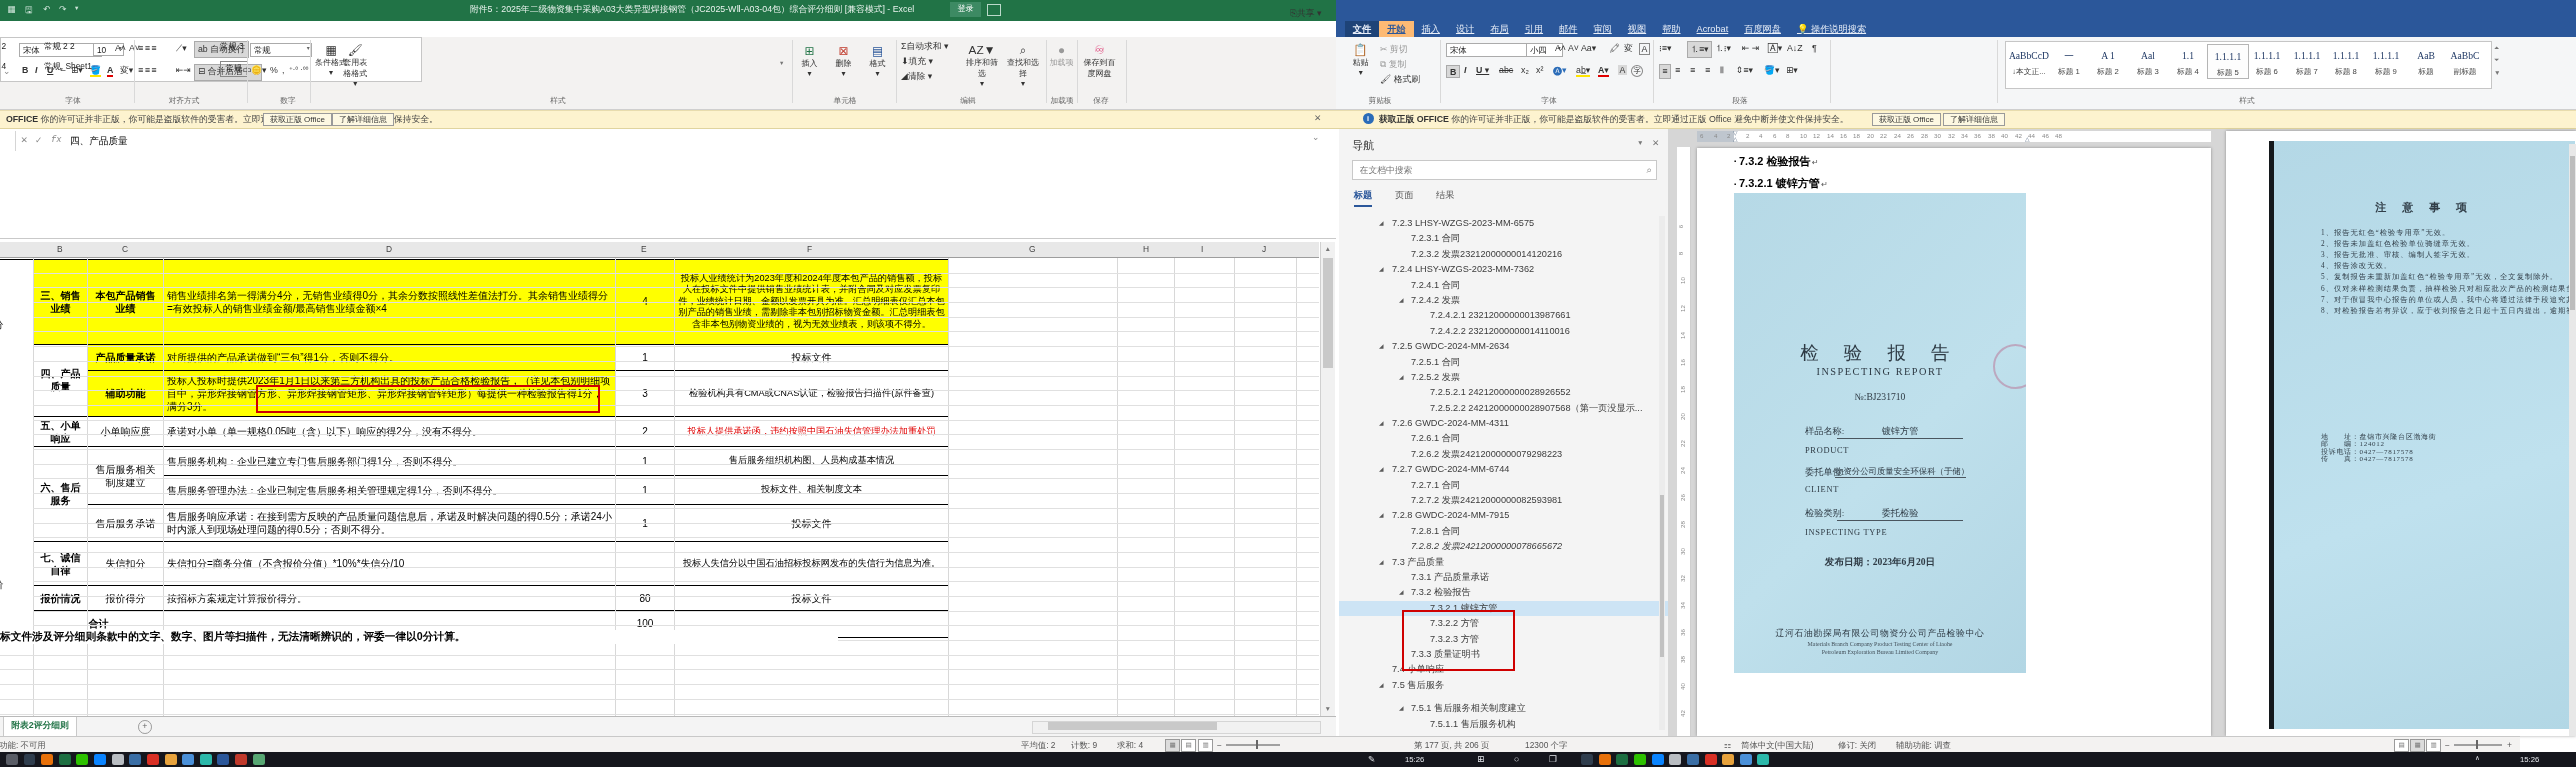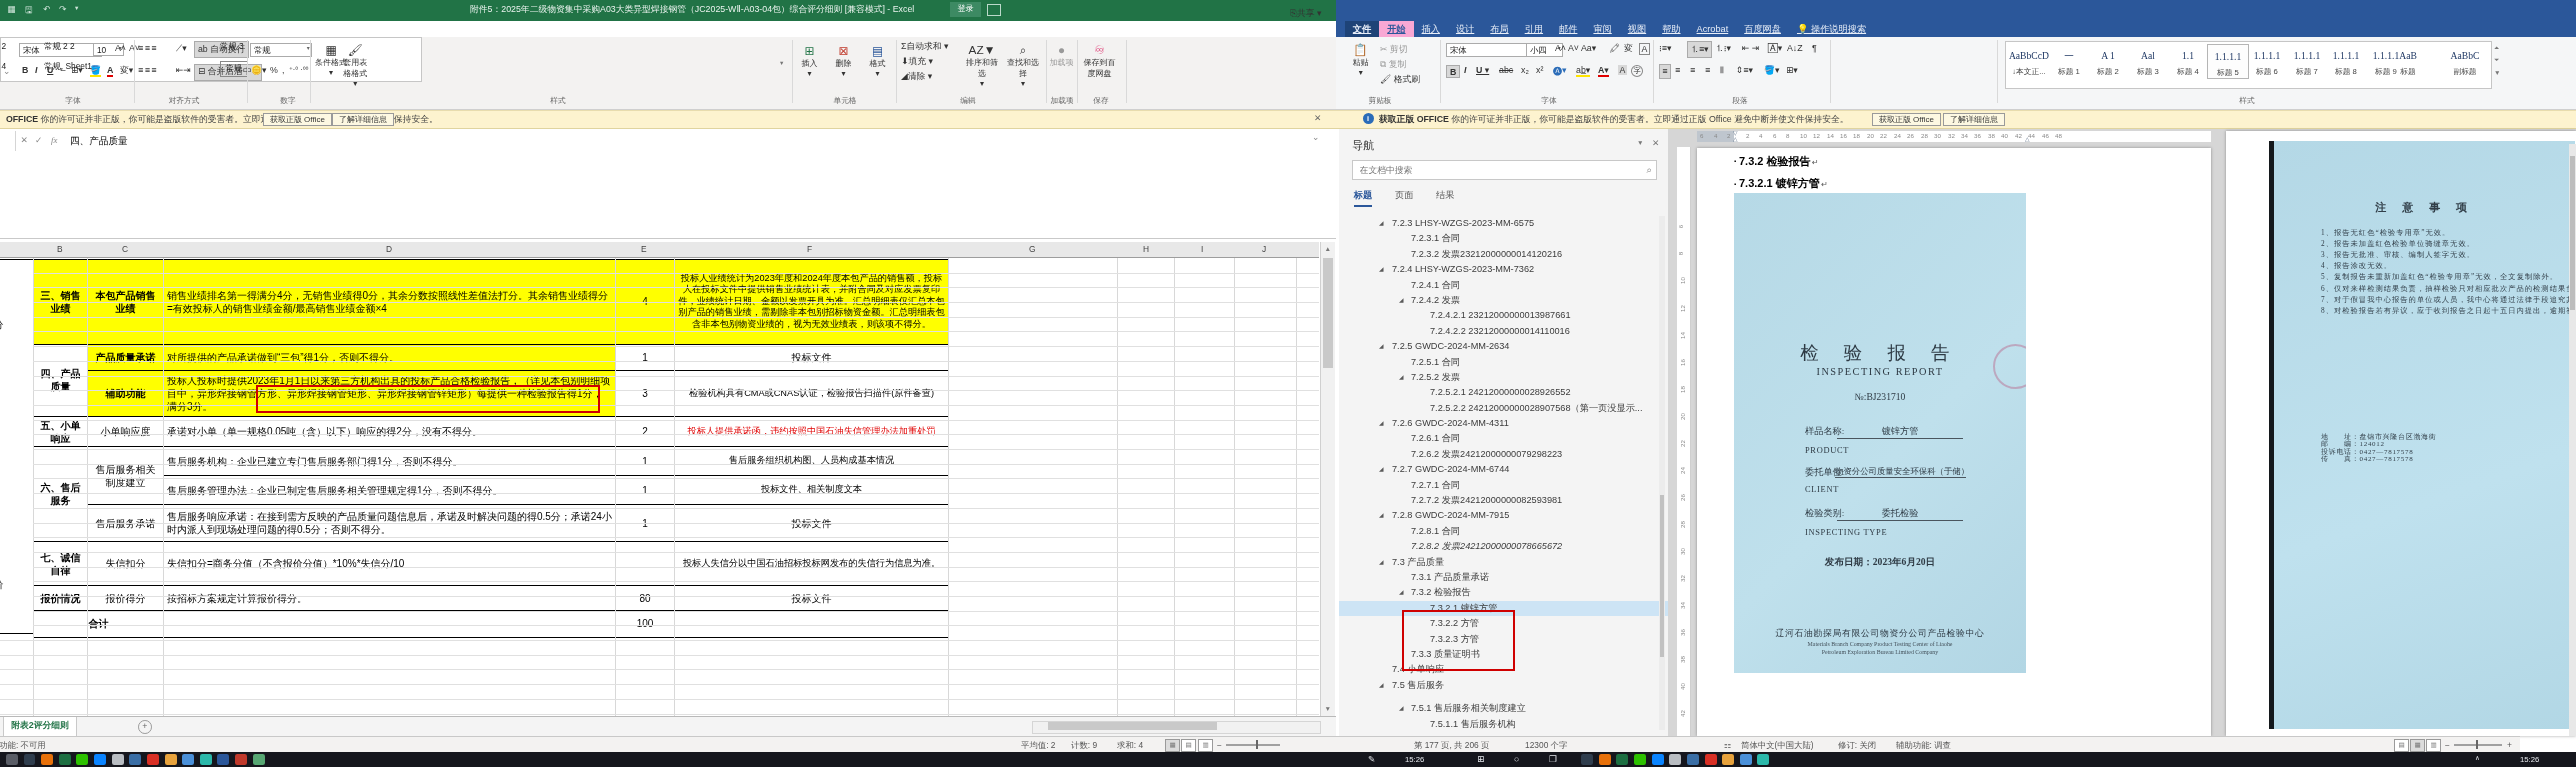--- a/index.html
+++ b/index.html
@@ -84,21 +84,21 @@
   .viewico{position:absolute;top:2.2px;width:13.2px;height:11px;border:0.7px solid #9a9a9a;background:#fff;
            font-size:6.6px;text-align:center;line-height:10.3px;color:#777;}
   .zoomtrack{position:absolute;top:7.3px;height:1.5px;background:#a0a0a0;}
   .zoomthumb{position:absolute;top:2.9px;width:2.2px;height:9.6px;background:#666;}
 
   
   #wd-titlebar{left:1336px;top:0;width:1240px;height:20.6px;background:#2b579a;color:#fff;}
   #wd-tabsrow{left:1336px;top:20.6px;width:1240px;height:16px;background:#2b579a;}
   .wd-tab{display:inline-block;color:#e8eef8;font-size:9.2px;padding:2.2px 8px;text-decoration:underline;}
   .wd-tab.file{background:#1e4377;font-weight:bold;}
-  .wd-tab.active{background:#f9a8d4;color:#2b579a;font-weight:bold;}
+  .wd-tab.active{background:#fdba74;color:#2b579a;font-weight:bold;}
   #wd-ribbon{left:1336px;top:37px;width:1240px;height:72px;background:#f5f6f7;border-bottom:0.7px solid #cfcfcf;}
   #wd-stylegallery{position:absolute;left:669px;top:4.4px;width:485px;height:46px;background:#fff;border:0.7px solid #c6c6c6;}
   .wstyle{position:absolute;top:2.9px;width:40px;text-align:center;}
   .wstyle .samp{font-family:"Liberation Serif",serif;font-size:9.6px;color:#1f3864;height:22px;line-height:22px;white-space:nowrap;overflow:hidden;}
   .wstyle .lab{font-size:7.7px;color:#444;white-space:nowrap;}
   .wstyle.sel{border:1.5px solid #b5b5b5;background:#fdfdfd;top:1.5px;padding-top:1.5px;}
 
   
   #navpane{left:1339px;top:129px;width:329px;height:607px;background:#f4f4f4;border-right:0.7px solid #c6c6c6;}
   #nav-title{position:absolute;left:13.2px;top:8.8px;font-size:11px;color:#333;}
@@ -261,21 +261,21 @@
     <span class="warn-btn" style="left:263px">获取正版 Office</span>
     <span class="warn-btn" style="left:332px">了解详细信息</span>
     <span class="warn-x" style="left:1314px">✕</span>
   </div>
 
   <div class="abs" id="xl-formulabar">
     <div id="xl-fx-strip">
       <span id="namebox"></span>
       <span class="fx-ico" style="left:20.6px">✕</span>
       <span class="fx-ico" style="left:35px">✓</span>
-      <span class="fx-ico" style="left:51px;font-style:italic;font-family:Liberation Serif, serif">fx</span>
+      <span class="fx-ico" style="left:51px;font-style:italic;font-family:Liberation Mono, monospace">fx</span>
       <span id="fx-value">四、产品质量</span>
       <span class="fx-ico" style="left:1312px;top:2.9px">⌄</span>
     </div>
   </div>
 
   <div class="abs" id="xl-colheads">
       <span class="colhead" style="left: 57px;">B</span>
       <span class="colhead" style="left: 122px;">C</span>
       <span class="colhead" style="left: 386px;">D</span>
       <span class="colhead" style="left: 641px;">E</span>
@@ -405,20 +405,21 @@
       <span class="hline" style="top: 441px;"></span>
       <span class="hline" style="top: 456px;"></span>
     </div>
 
   <div class="abs" id="acol-cover">
     <span class="clipchar" style="top:59px">分</span>
     <span class="clipchar" style="top:319px">价</span>
   </div>
 
   <div class="abs" id="xl-redbox"></div>
+  <div class="abs" id="xl-note">标文件涉及评分细则条款中的文字、数字、图片等扫描件，无法清晰辨识的，评委一律以0分计算。</div>
 
   <div class="abs" id="xl-vscroll">
     <span class="scr-arrow" style="top:2.9px">▲</span>
     <div id="xl-vthumb"></div>
     <span class="scr-arrow" style="top:463px">▼</span>
   </div>
 
   <div class="abs" id="xl-tabstrip">
     <span id="sheet-tab">附表2评分细则</span>
     <span id="sheet-add">+</span>
@@ -530,21 +531,21 @@
           <div class="lab">标题 7</div>
         </div>
         <div class="wstyle" style="left: 320px;">
           <div class="samp">1.1.1.1</div>
           <div class="lab">标题 8</div>
         </div>
         <div class="wstyle" style="left: 360px;">
           <div class="samp">1.1.1.1</div>
           <div class="lab">标题 9</div>
         </div>
-        <div class="wstyle" style="left: 382px;">
+        <div class="wstyle" style="left: 400px;">
           <div class="samp">AaB</div>
           <div class="lab">标题</div>
         </div>
         <div class="wstyle" style="left: 439px;">
           <div class="samp">AaBbC</div>
           <div class="lab">副标题</div>
         </div>
       </div>
     <span class="rbtn" style="left:1158px;top:7.3px;font-size:6.6px;color:#777">⏶</span>
     <span class="rbtn" style="left:1158px;top:19px;font-size:6.6px;color:#777">⏷</span>

